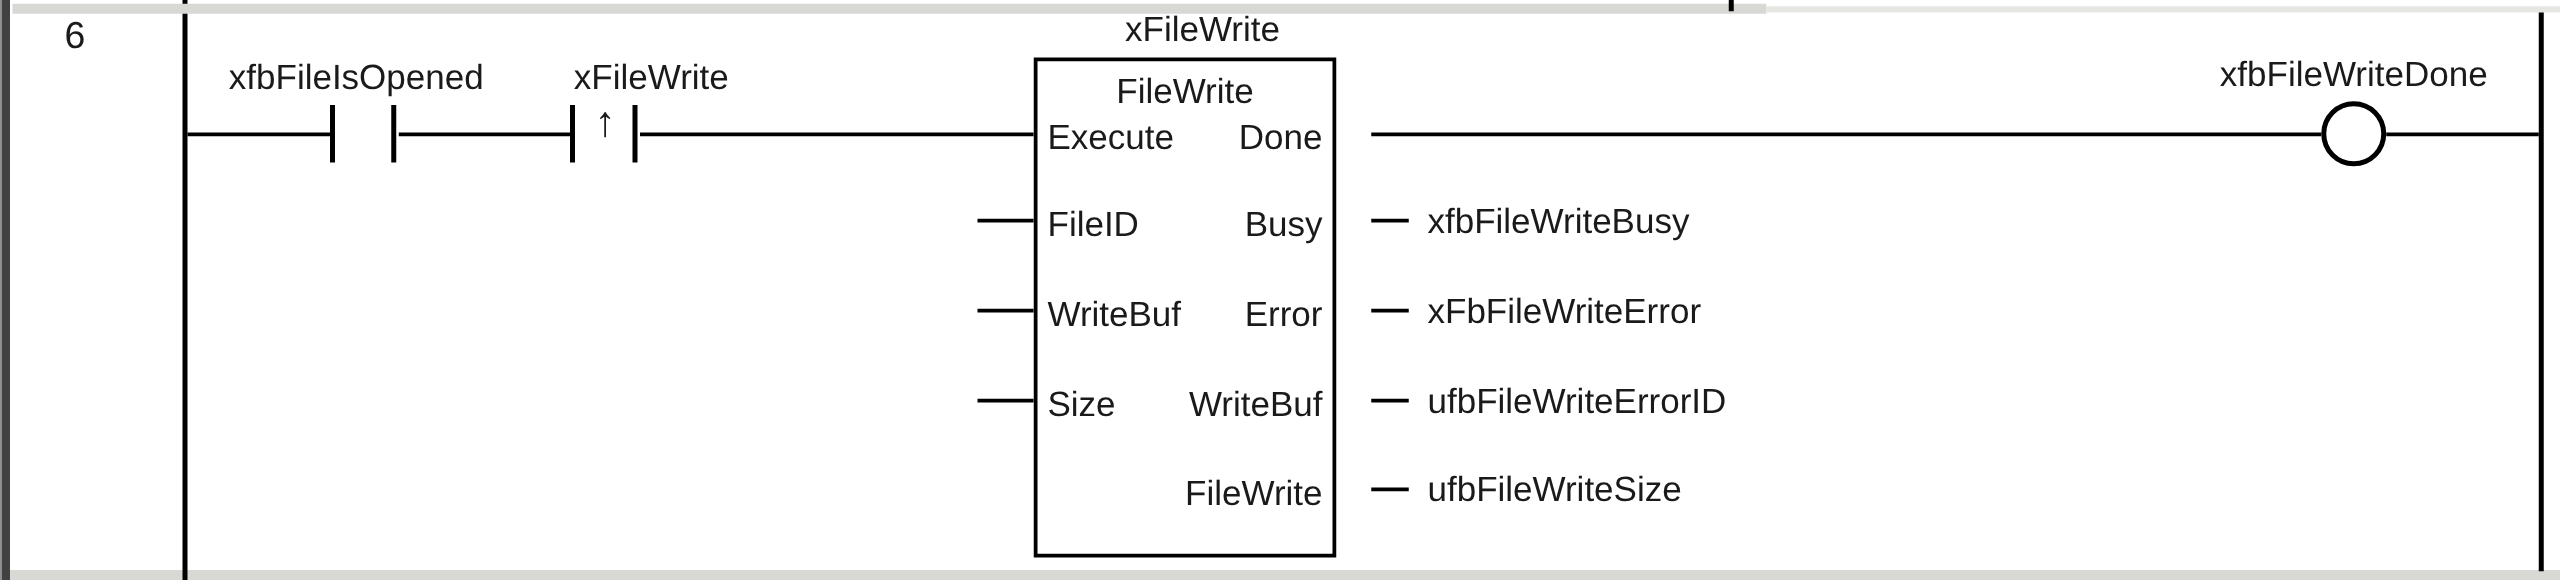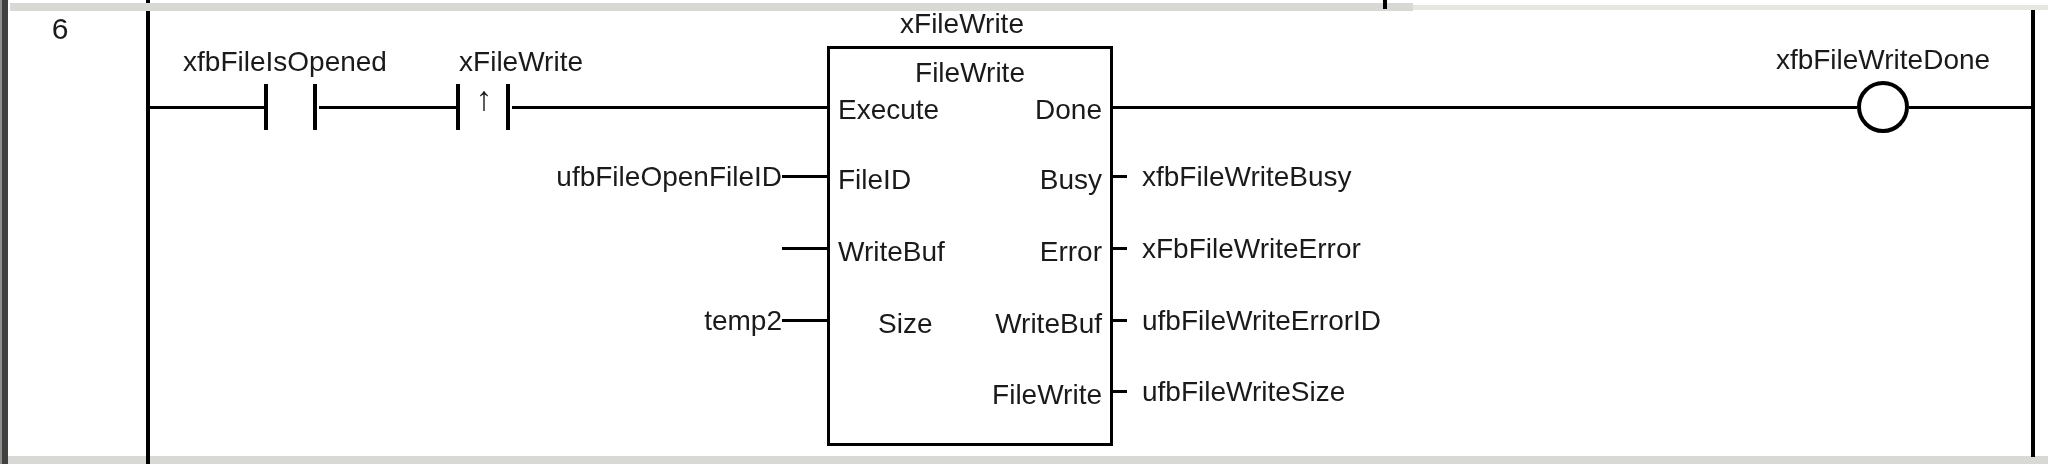--- a/index.html
+++ b/index.html
@@ -29,21 +29,21 @@
   
   #top-bar-main{left:10px;top:3px;width:1403px;height:8px;background:#d8d8d5;z-index:2;}
   #top-bar-right{left:1413px;top:5px;width:635px;height:5px;background:#e6e6e3;z-index:2;}
   #bottom-bar{left:8px;top:456px;width:2040px;height:8px;background:#d8d8d5;z-index:0;}
   
   .wire{top:106px;}
   
   #edge-arrow{left:462px;top:78px;width:44px;text-align:center;font-size:34px;line-height:40px;}
   
   #fb-block{
-    position:absolute;left:827px;top:46px;width:286px;height:400px;
+    position:absolute;left:827px;top:46px;width:242px;height:400px;
     border:3px solid #000;background:#fff;box-sizing:border-box;z-index:1;
   }
   #fb-block .pin{position:absolute;font-size:28px;line-height:32px;white-space:nowrap;}
   .pin-left{left:8px;}
   .pin-right{right:8px;text-align:right;}
   #fb-type{position:absolute;top:8px;left:0;width:100%;text-align:center;font-size:28px;line-height:32px;}
   
   .op-in{left:382px;width:400px;text-align:right;}
   .op-out{left:1130px;width:620px;text-align:left;margin-left:12px;}
   
@@ -83,34 +83,32 @@
   <div class="cbar" style="left:506px;"></div>
   <div id="edge-arrow" class="txt">↑</div>
 
   <div class="txt" style="left:812px;top:8px;width:300px;text-align:center;">xFileWrite</div>
 
   <div id="fb-block">
     <div id="fb-type">FileWrite</div>
     <div class="pin pin-left" style="top:45px;">Execute</div>
     <div class="pin pin-left" style="top:115px;">FileID</div>
     <div class="pin pin-left" style="top:187px;">WriteBuf</div>
-    <div class="pin pin-left" style="top:259px;margin-left:40px;">Size</div>
+    <div class="pin pin-left" style="top:259px;">Size</div>
     <div class="pin pin-right" style="top:45px;">Done</div>
     <div class="pin pin-right" style="top:115px;">Busy</div>
     <div class="pin pin-right" style="top:187px;">Error</div>
     <div class="pin pin-right" style="top:259px;">WriteBuf</div>
     <div class="pin pin-right" style="top:330px;">FileWrite</div>
   </div>
 
   <div class="hline" style="left:782px;top:175px;width:45px;"></div>
   <div class="hline" style="left:782px;top:247px;width:45px;"></div>
   <div class="hline" style="left:782px;top:319px;width:45px;"></div>
 
-  <div class="txt op-in" style="top:161px;">ufbFileOpenFileID</div>
-  <div class="txt op-in" style="top:305px;">temp2</div>
 
   <div class="hline" style="left:1097px;top:175px;width:30px;"></div>
   <div class="hline" style="left:1097px;top:247px;width:30px;"></div>
   <div class="hline" style="left:1097px;top:319px;width:30px;"></div>
   <div class="hline" style="left:1097px;top:390px;width:30px;"></div>
 
   <div class="txt op-out" style="top:161px;">xfbFileWriteBusy</div>
   <div class="txt op-out" style="top:305px;">ufbFileWriteErrorID</div>
   <div class="txt op-out" style="top:233px;">xFbFileWriteError</div>
   <div class="txt op-out" style="top:376px;">ufbFileWriteSize</div>

